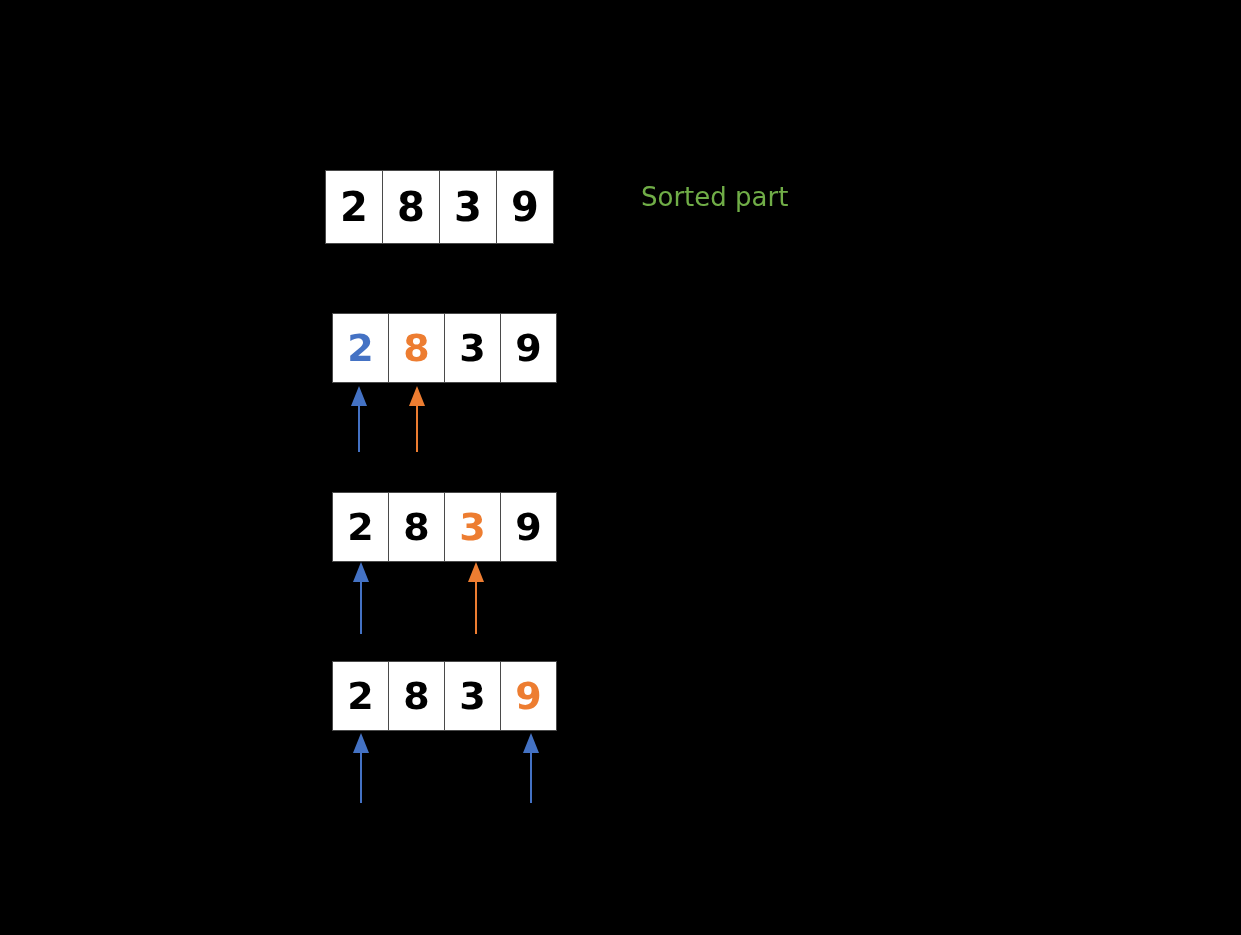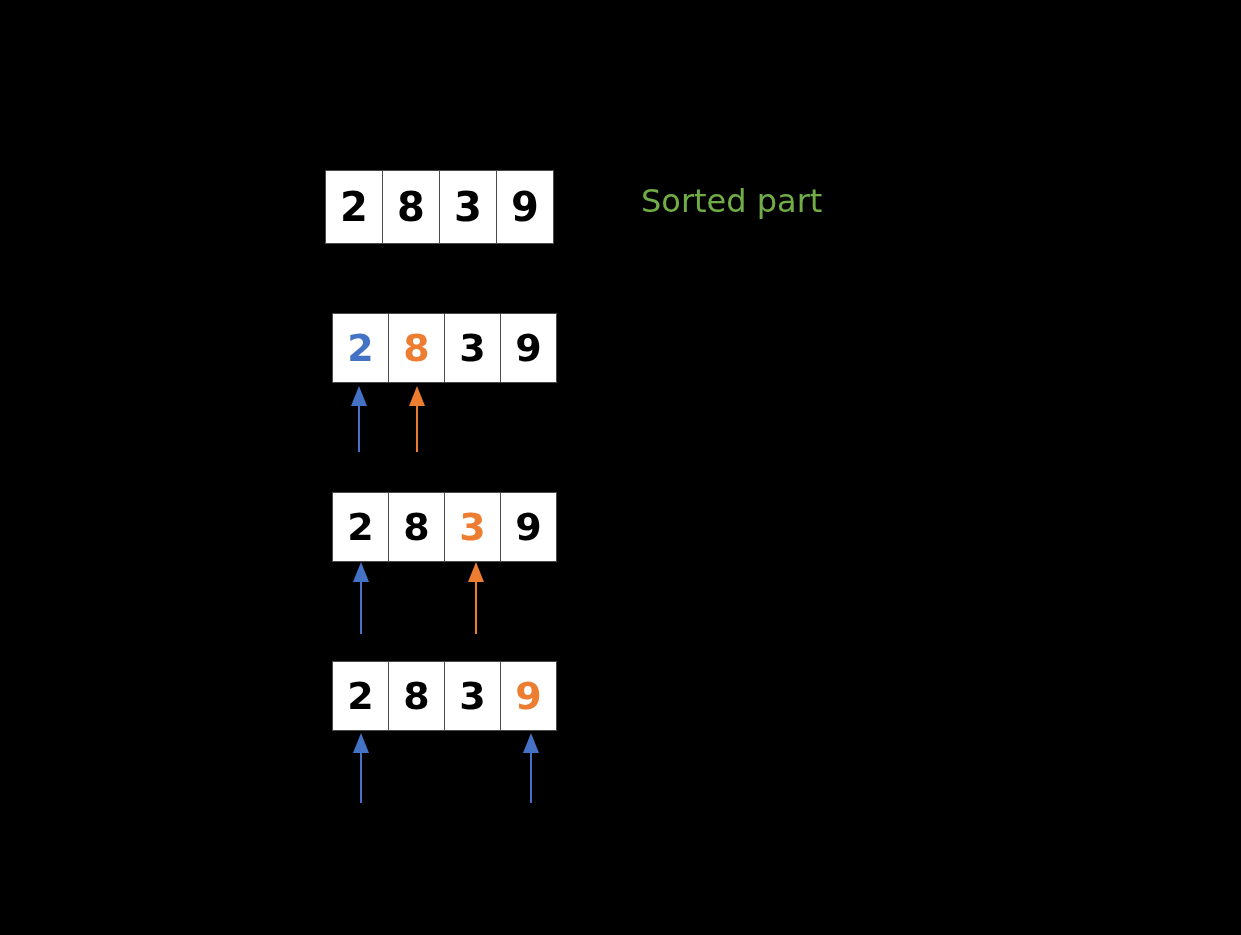--- a/index.html
+++ b/index.html
@@ -83,21 +83,21 @@
   
   .caption {
     position: absolute;
     font-family: "DejaVu Sans", sans-serif;
     font-weight: 400;
     white-space: nowrap;
   }
   #sorted-part-label {
     left: 641px;
     top: 182px;
-    font-size: 32px;
+    font-size: 26px;
     color: #70ad47;
   }
 </style>
 </head>
 <body>
 
 <div id="stage">
 
   <div class="array-row row-top">
     <div class="cell val-black">2</div>

